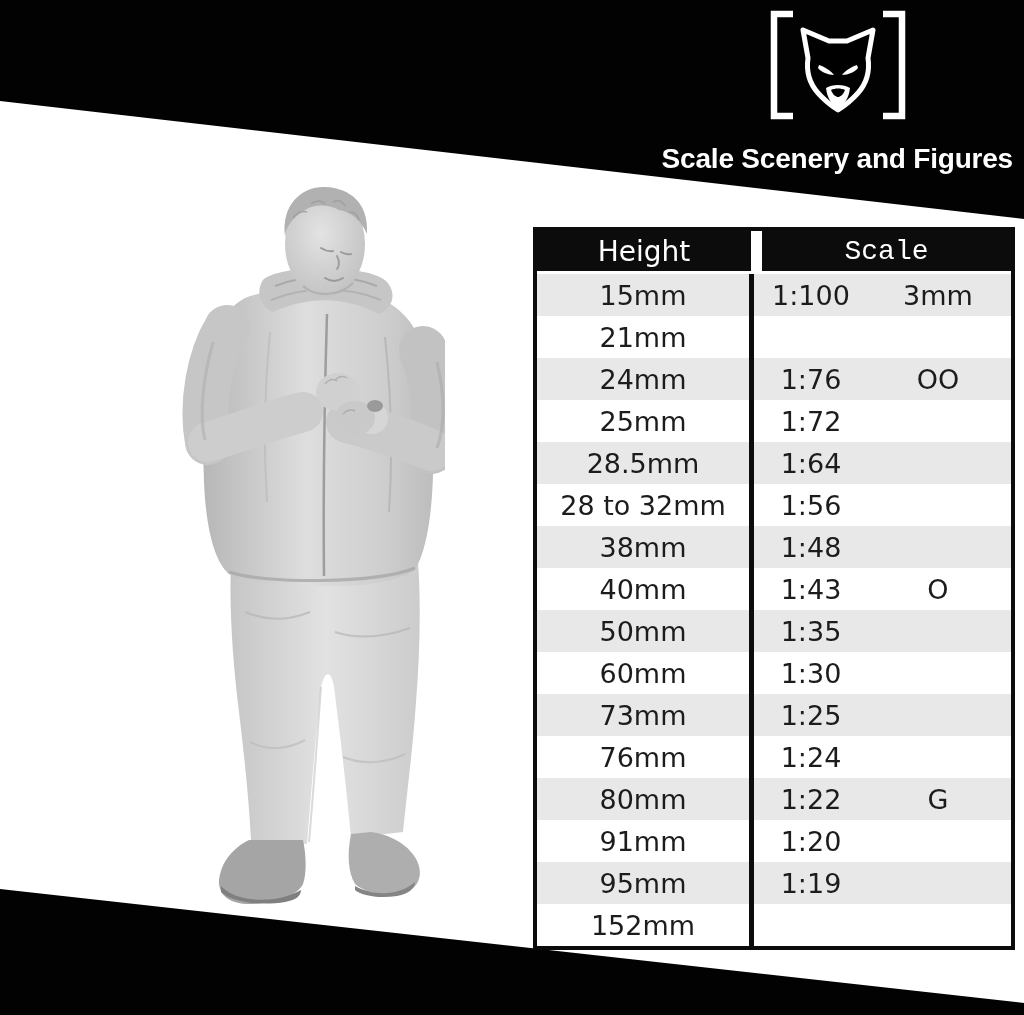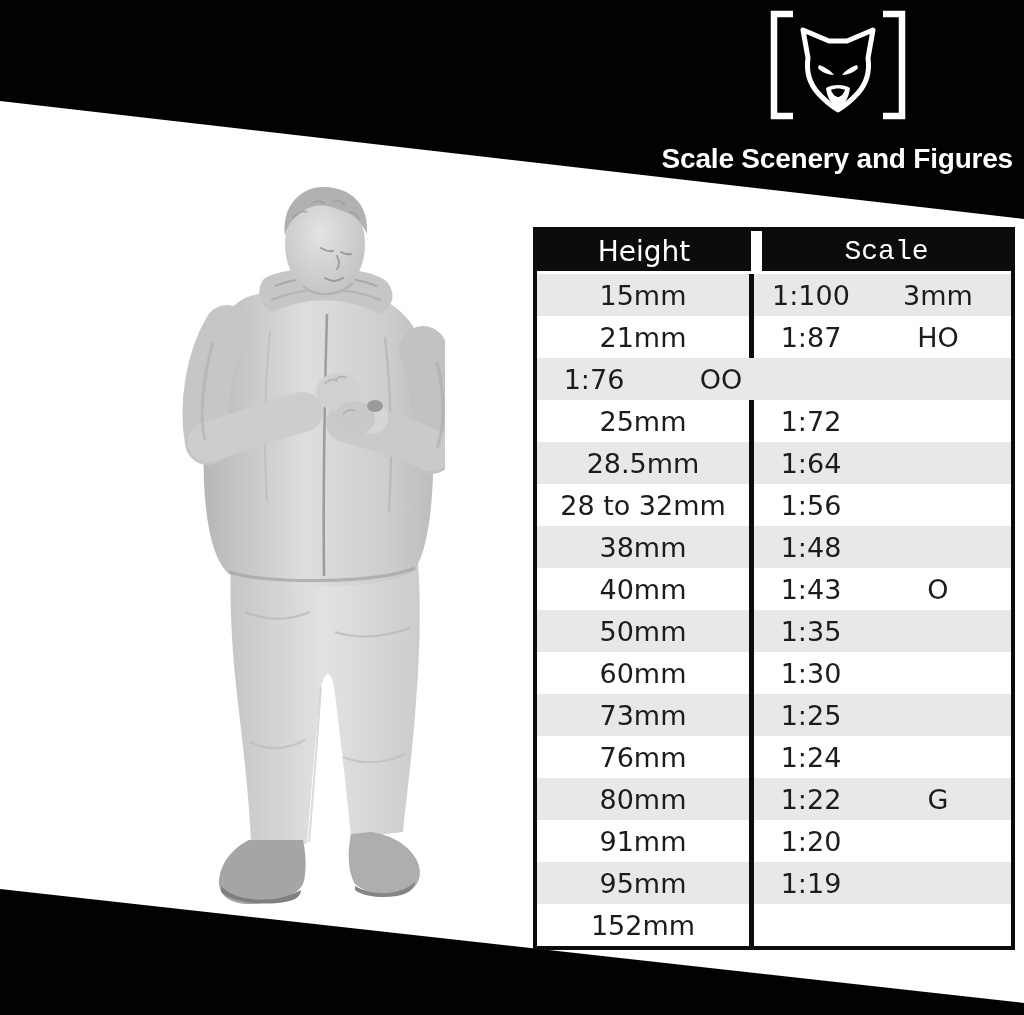--- a/index.html
+++ b/index.html
@@ -147,27 +147,24 @@
         <div class="tr">
           <div class="td td-height">15mm</div>
           <div class="td td-scale">
             <span class="ratio">1:100</span>
             <span class="gauge">3mm</span>
           </div>
         </div>
 
         <div class="tr">
           <div class="td td-height">21mm</div>
-          <div class="td td-scale">
-            <span class="ratio">1:87</span>
-            <span class="gauge">HO</span>
-          </div>
-        </div>
-
-        <div class="tr">
+        </div>
+
+        <div class="tr">
+          <div class="td td-height">24mm</div>
           <div class="td td-scale">
             <span class="ratio">1:76</span>
             <span class="gauge">OO</span>
           </div>
         </div>
 
         <div class="tr">
           <div class="td td-height">25mm</div>
           <div class="td td-scale">
             <span class="ratio">1:72</span>

